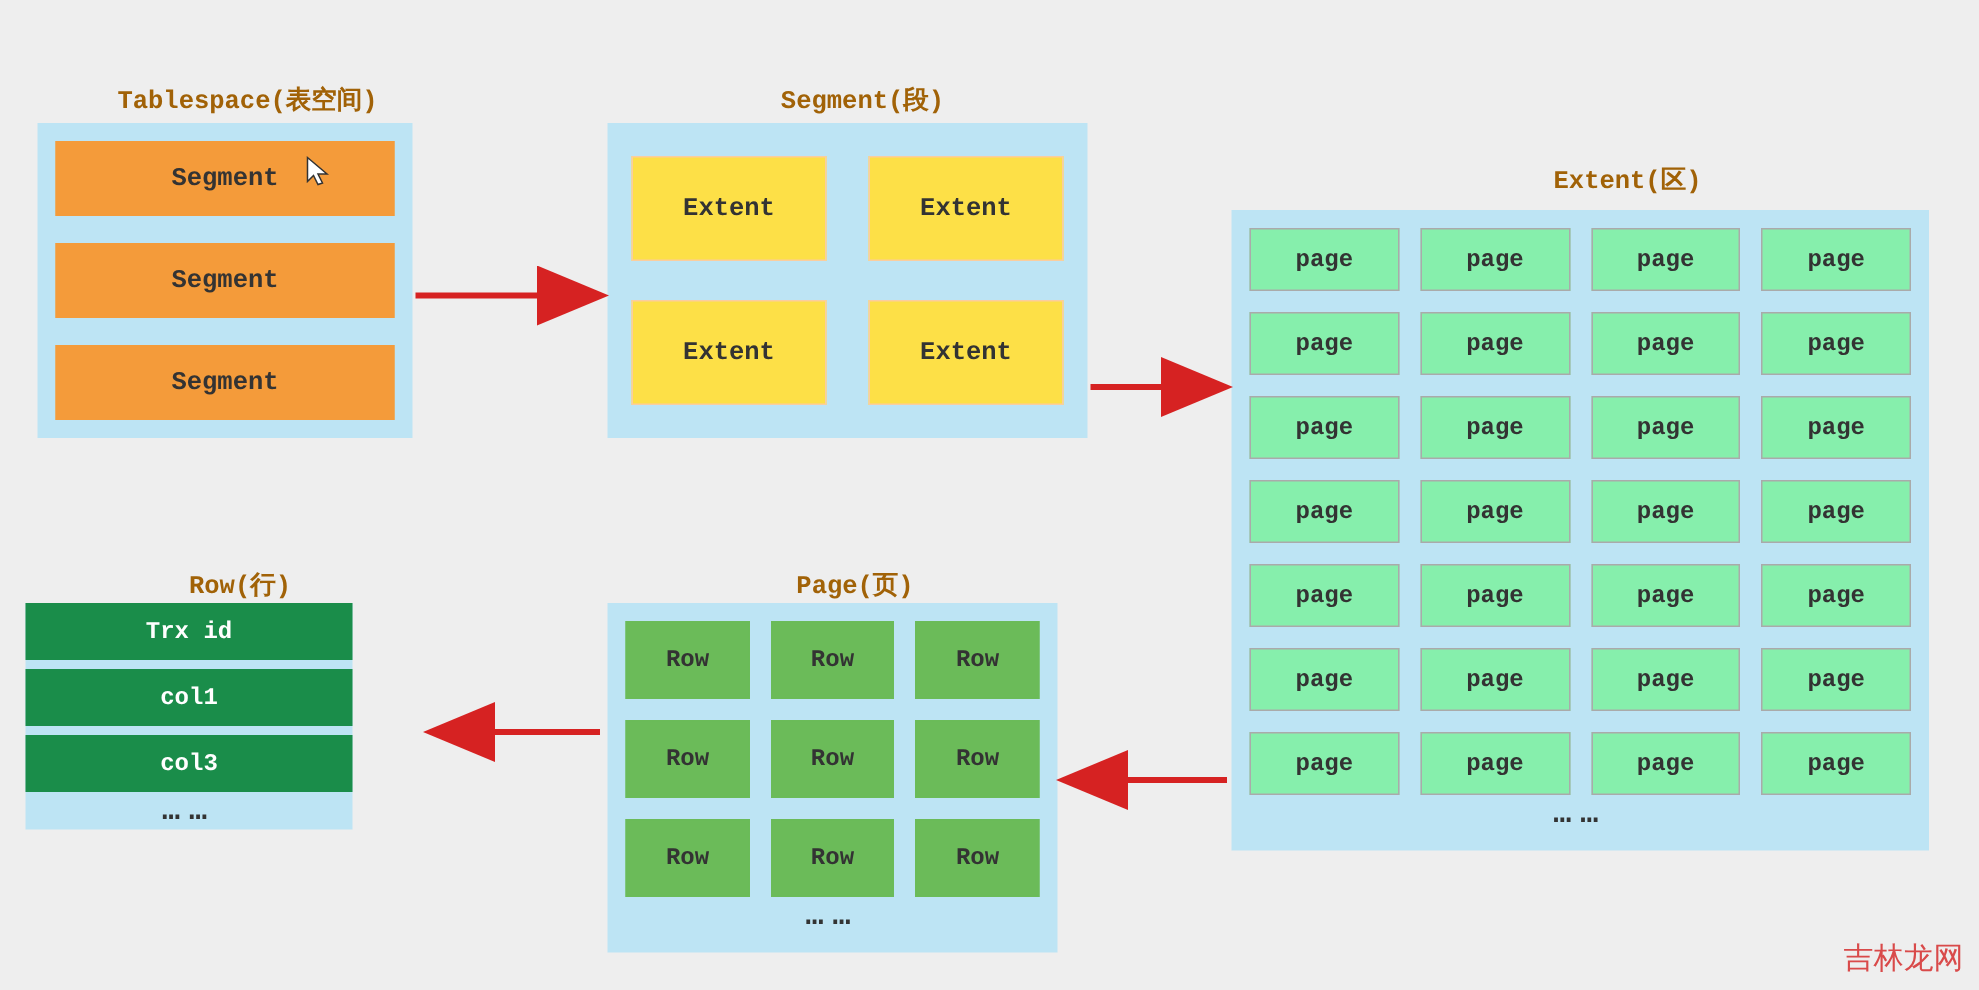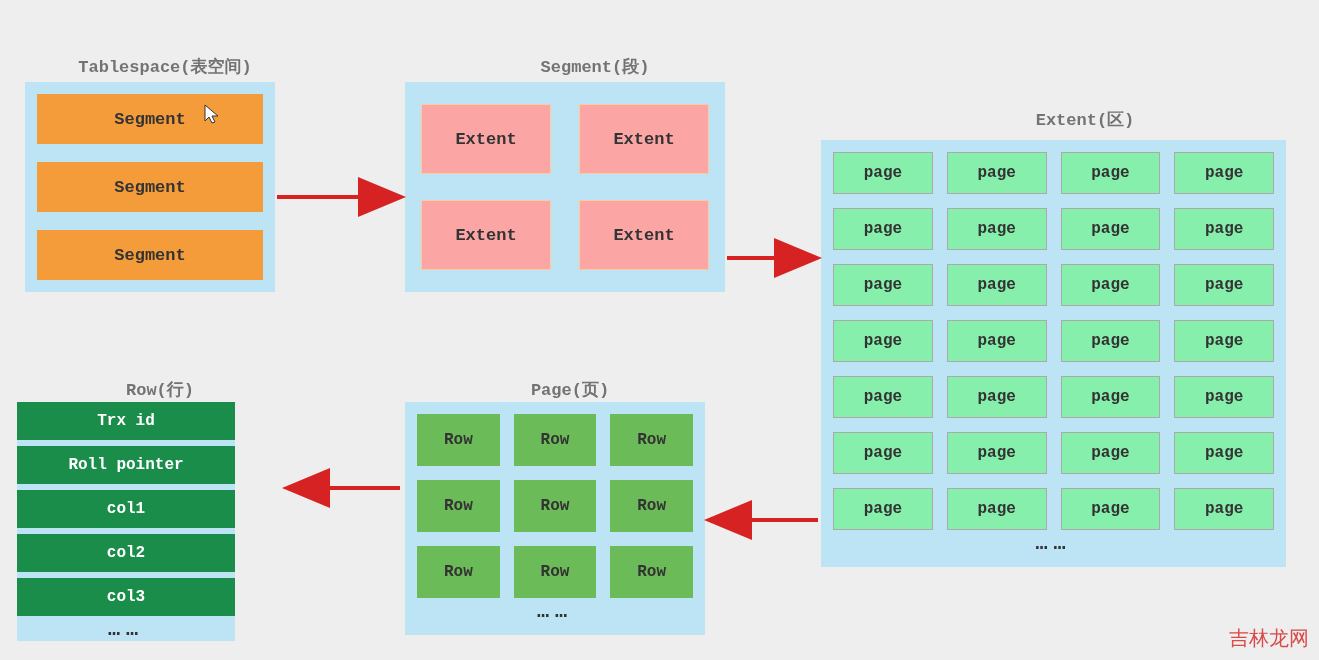--- a/index.html
+++ b/index.html
@@ -13,36 +13,36 @@
   overflow: hidden;
 }
 .container {
   position: absolute;
   background: #bde4f4;
   padding: 12px;
 }
 .title {
   position: absolute;
   font-size: 17px;
-  color: #737373;
+  color: #a16207;
   text-align: center;
 }
 .seg-item {
   background: #f49b3a;
   border: 1px solid #f49b3a;
   height: 50px;
   margin-bottom: 18px;
   display: flex;
   align-items: center;
   justify-content: center;
   font-size: 17px;
   color: #333;
 }
 .extent-item {
-  background: #fca5a5;
+  background: #fde047;
   border: 1px solid #fbcd9e;
   height: 70px;
   display: flex;
   align-items: center;
   justify-content: center;
   font-size: 17px;
   color: #333;
 }
 .extent-grid {
   display: grid;
@@ -127,21 +127,21 @@
 <div class="container" style="left:25px; top:82px; width:250px;">
   <div class="seg-item">Segment</div>
   <div class="seg-item">Segment</div>
   <div class="seg-item" style="margin-bottom:0">Segment</div>
 </div>
 
 <svg class="cursor-icon" style="left:203px; top:103px;" viewBox="0 0 18 22">
   <path d="M2 2 L2 18 L6 14 L9 20 L12 19 L9 13 L15 13 Z" fill="#fff" stroke="#333" stroke-width="1"></path>
 </svg>
 
-<div class="title" style="left:520px; top:55px; width:150px;">Segment(段)</div>
+<div class="title" style="left:500px; top:55px; width:150px;">Segment(段)</div>
 <div class="container" style="left:405px; top:82px; width:320px;">
   <div class="extent-grid">
     <div class="extent-item">Extent</div>
     <div class="extent-item">Extent</div>
     <div class="extent-item">Extent</div>
     <div class="extent-item">Extent</div>
   </div>
 </div>
 
 <div class="title" style="left:1010px; top:108px; width:150px;">Extent(区)</div>
@@ -191,23 +191,21 @@
       <div class="row-cell">Row</div>
       <div class="row-cell">Row</div>
       <div class="row-cell">Row</div>
     </div>
   <div class="ellipsis">……</div>
 </div>
 
 <div class="title" style="left:100px; top:378px; width:120px;">Row(行)</div>
 <div class="container" style="left:17px; top:402px; width:218px; padding:0;">
   <div class="field-item">Trx id</div>
-  <div class="field-item">Roll pointer</div>
   <div class="field-item">col1</div>
-  <div class="field-item">col2</div>
   <div class="field-item" style="margin-bottom:0">col3</div>
   <div class="ellipsis">……</div>
 </div>
 
 <svg class="arrows">
   <defs>
     <marker id="ah" markerWidth="12" markerHeight="10" refX="10" refY="5" orient="auto">
       <path d="M0,0 L12,5 L0,10 Z" fill="#d62222"></path>
     </marker>
   </defs>

